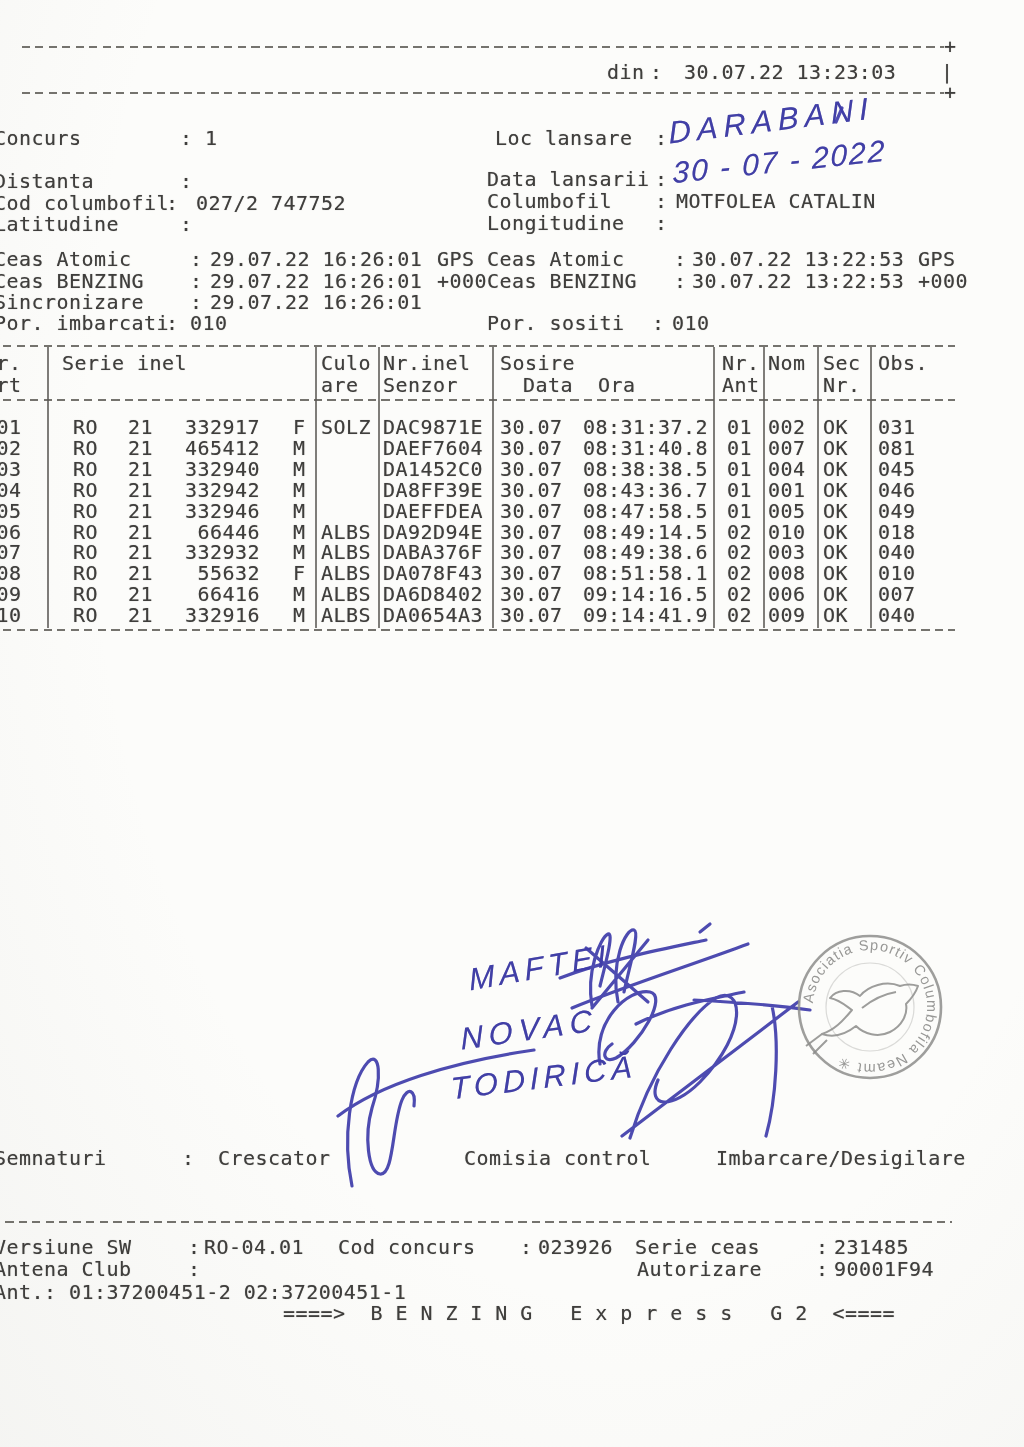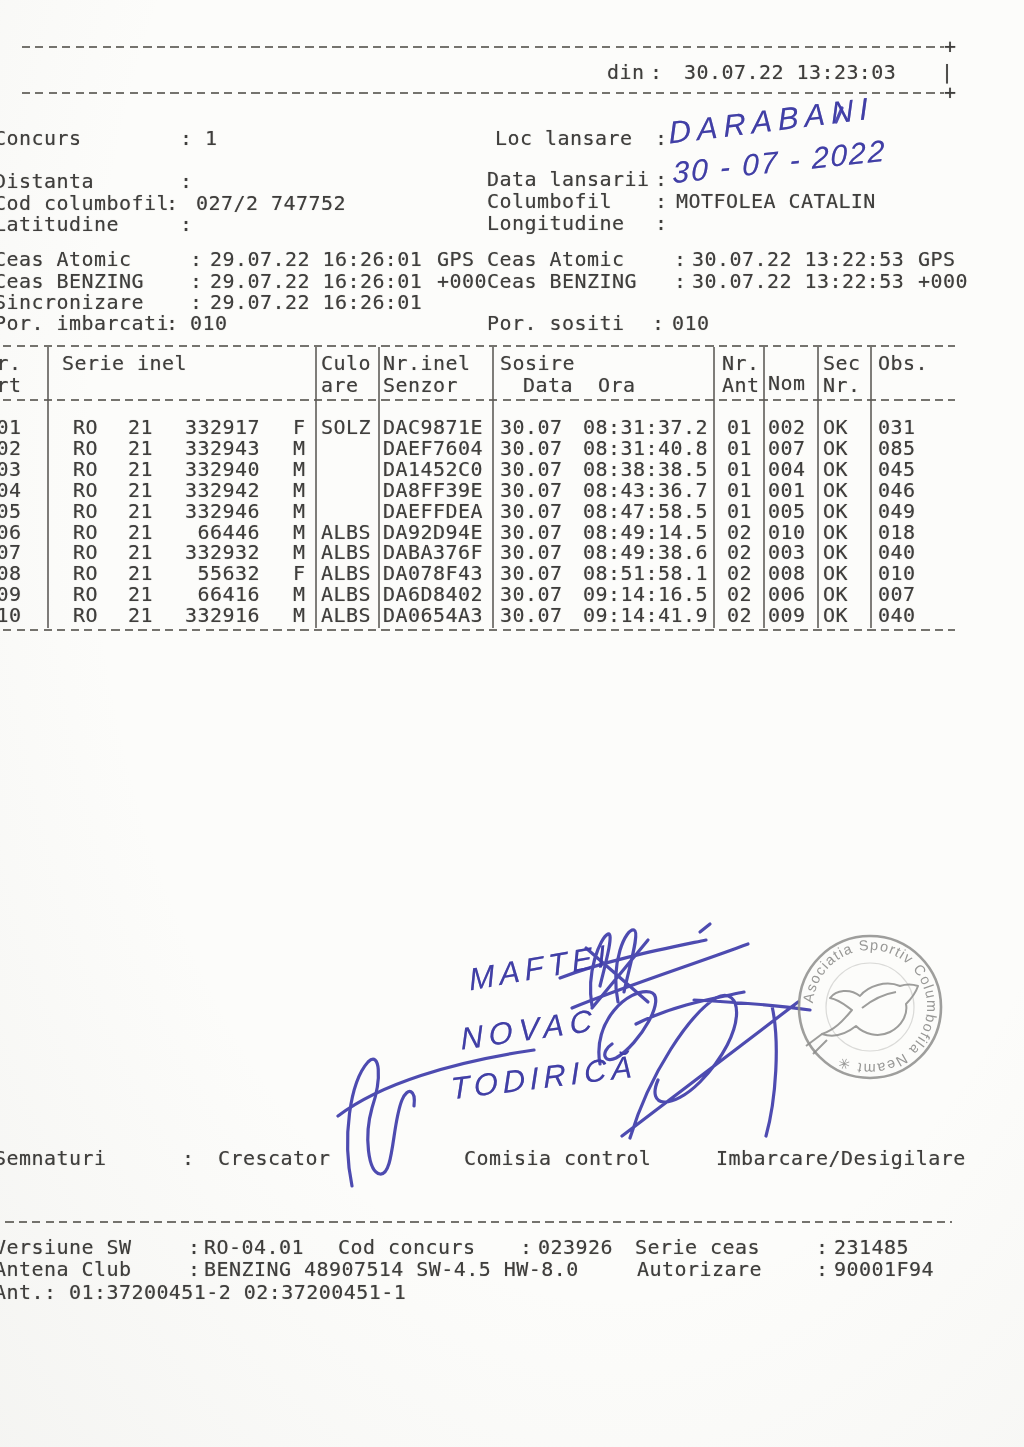--- a/index.html
+++ b/index.html
@@ -112,21 +112,21 @@
   <span class="t" style="left:-16px;top:374px;">Srt</span>
   <span class="t" style="left:62px;top:352px;">Serie inel</span>
   <span class="t" style="left:321px;top:352px;">Culo</span>
   <span class="t" style="left:321px;top:374px;">are</span>
   <span class="t" style="left:383px;top:352px;">Nr.inel</span>
   <span class="t" style="left:383px;top:374px;">Senzor</span>
   <span class="t" style="left:500px;top:352px;">Sosire</span>
   <span class="t" style="left:523px;top:374px;">Data  Ora</span>
   <span class="t" style="left:722px;top:352px;">Nr.</span>
   <span class="t" style="left:722px;top:374px;">Ant</span>
-  <span class="t" style="left:768px;top:372px;">Nom</span>
+  <span class="t" style="left:768px;top:352px;">Nom</span>
   <span class="t" style="left:823px;top:352px;">Sec</span>
   <span class="t" style="left:823px;top:374px;">Nr.</span>
   <span class="t" style="left:878px;top:352px;">Obs.</span>
 
   <div id="table-rows">
       <div class="trow" style="top: 416px;">
       <span class="t f-nr">001</span>
       <span class="t f-country">RO</span>
       <span class="t f-year">21</span>
       <span class="t f-ring">332917</span>
@@ -137,30 +137,30 @@
       <span class="t f-time">08:31:37.2</span>
       <span class="t f-ant">01</span>
       <span class="t f-nom">002</span>
       <span class="t f-sec">OK</span>
       <span class="t f-obs">031</span>
     </div>
       <div class="trow" style="top: 437px;">
       <span class="t f-nr">002</span>
       <span class="t f-country">RO</span>
       <span class="t f-year">21</span>
-      <span class="t f-ring">332943</span>
+      <span class="t f-ring">465412</span>
       <span class="t f-sex">M</span>
       <span class="t f-color"></span>
       <span class="t f-sensor">DAEF7604</span>
       <span class="t f-date">30.07</span>
       <span class="t f-time">08:31:40.8</span>
       <span class="t f-ant">01</span>
       <span class="t f-nom">007</span>
       <span class="t f-sec">OK</span>
-      <span class="t f-obs">085</span>
+      <span class="t f-obs">081</span>
     </div>
       <div class="trow" style="top: 458px;">
       <span class="t f-nr">003</span>
       <span class="t f-country">RO</span>
       <span class="t f-year">21</span>
       <span class="t f-ring">332940</span>
       <span class="t f-sex">M</span>
       <span class="t f-color"></span>
       <span class="t f-sensor">DA1452C0</span>
       <span class="t f-date">30.07</span>
@@ -319,20 +319,20 @@
   <span class="t" style="left:204px;top:1236px;">RO-04.01</span>
   <span class="t" style="left:338px;top:1236px;">Cod concurs</span>
   <span class="t" style="left:520px;top:1236px;">:</span>
   <span class="t" style="left:538px;top:1236px;">023926</span>
   <span class="t" style="left:635px;top:1236px;">Serie ceas</span>
   <span class="t" style="left:816px;top:1236px;">:</span>
   <span class="t" style="left:834px;top:1236px;">231485</span>
 
   <span class="t" style="left:-6px;top:1258px;">Antena Club</span>
   <span class="t" style="left:188px;top:1258px;">:</span>
-  <span class="t" style="left:204px;top:1258px;">BENZING 48907514 SW-4.5 HW-8.0</span>
   <span class="t" style="left:637px;top:1258px;">Autorizare</span>
   <span class="t" style="left:816px;top:1258px;">:</span>
   <span class="t" style="left:834px;top:1258px;">90001F94</span>
 
   <span class="t" style="left:-6px;top:1281px;">Ant.: 01:37200451-2 02:37200451-1</span>
+  <span class="t" style="left:283px;top:1302px;">====&gt;  B E N Z I N G   E x p r e s s   G 2  &lt;====</span>
 
 </div>
 
 </body></html>

